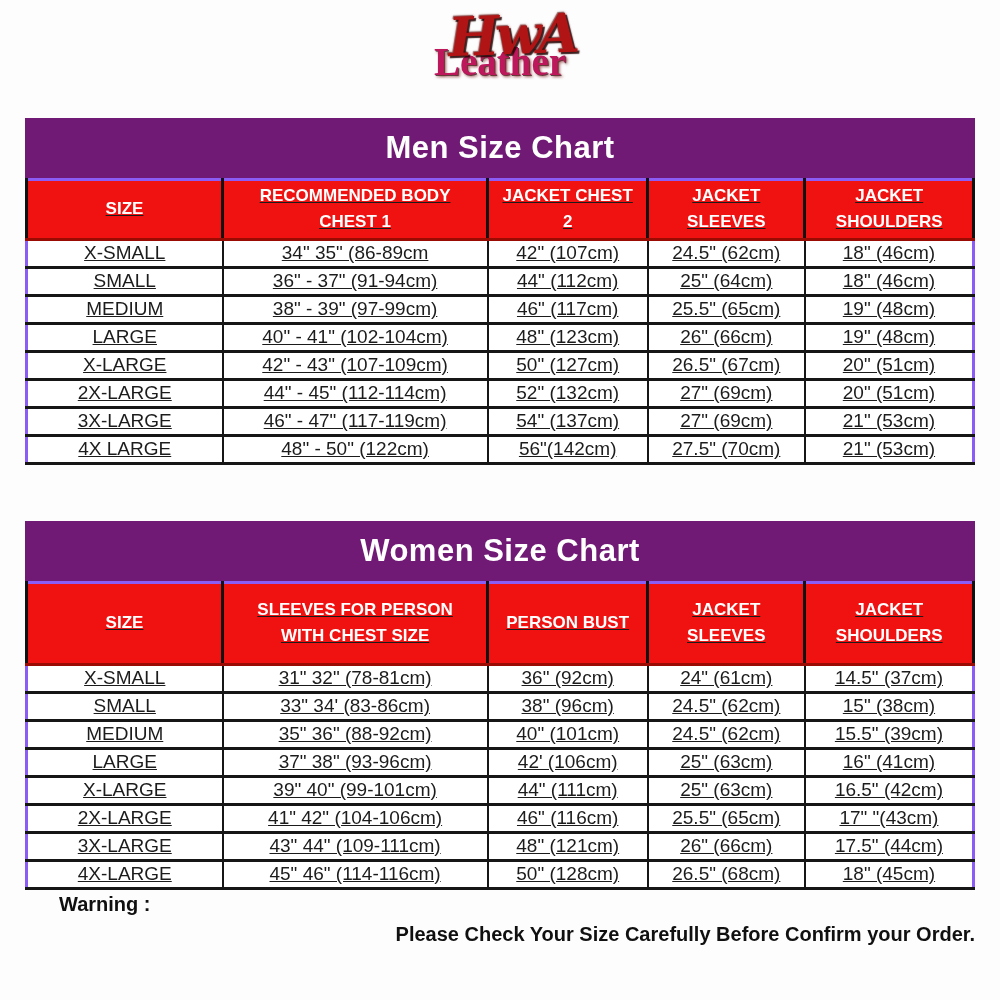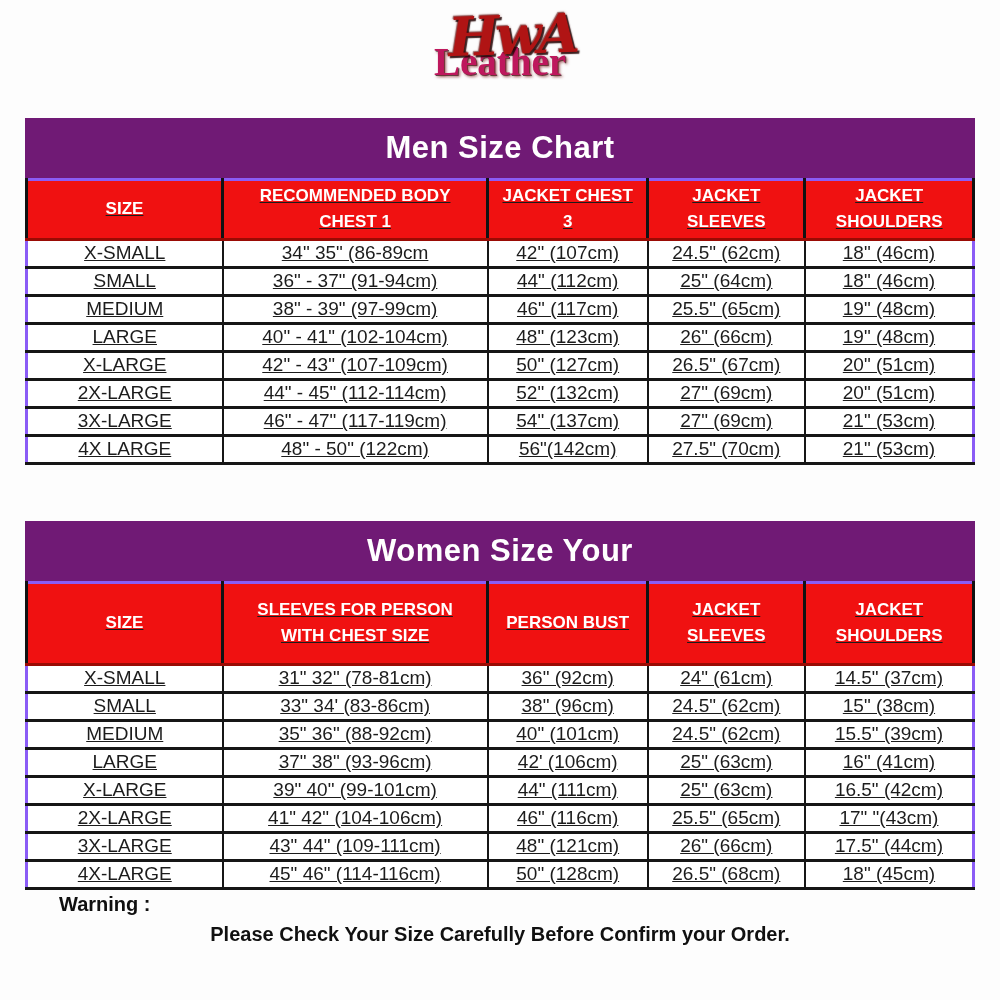--- a/index.html
+++ b/index.html
@@ -99,21 +99,21 @@
 
   
   .warning-label {
     margin: 3px 0 0 34px;
     font-size: 20px;
     font-weight: bold;
     color: #101010;
   }
   .warning-text {
     margin-top: 7px;
-    text-align: center;
+    text-align: right;
     font-size: 20px;
     font-weight: bold;
     color: #101010;
   }
 </style>
 </head>
 <body>
 
 <div class="page">
 
@@ -131,21 +131,21 @@
         <col style="width:16.9%">
         <col style="width:16.6%">
         <col style="width:17.8%">
       </colgroup>
     <thead>
           <tr>
             <th>SIZE</th>
             <th>RECOMMENDED BODY
 CHEST 1</th>
             <th>JACKET CHEST
-3</th>
+2</th>
             <th>JACKET
 SLEEVES</th>
             <th>JACKET
 SHOULDERS</th>
           </tr>
         </thead>
         <tbody>
           <tr>
             <td>X-SMALL</td>
             <td>34" 35" (86-89cm</td>
@@ -200,21 +200,21 @@
             <td>48" - 50" (122cm)</td>
             <td>56"(142cm)</td>
             <td>27.5" (70cm)</td>
             <td>21" (53cm)</td>
           </tr>
         </tbody>
       </table>
   </section>
 
   <section class="chart chart--women">
-    <div class="chart-title">Women Size Your</div>
+    <div class="chart-title">Women Size Chart</div>
     <table class="size-table">
       <colgroup>
         <col style="width:20.7%">
         <col style="width:28.0%">
         <col style="width:16.9%">
         <col style="width:16.6%">
         <col style="width:17.8%">
       </colgroup>
     <thead>
           <tr>

